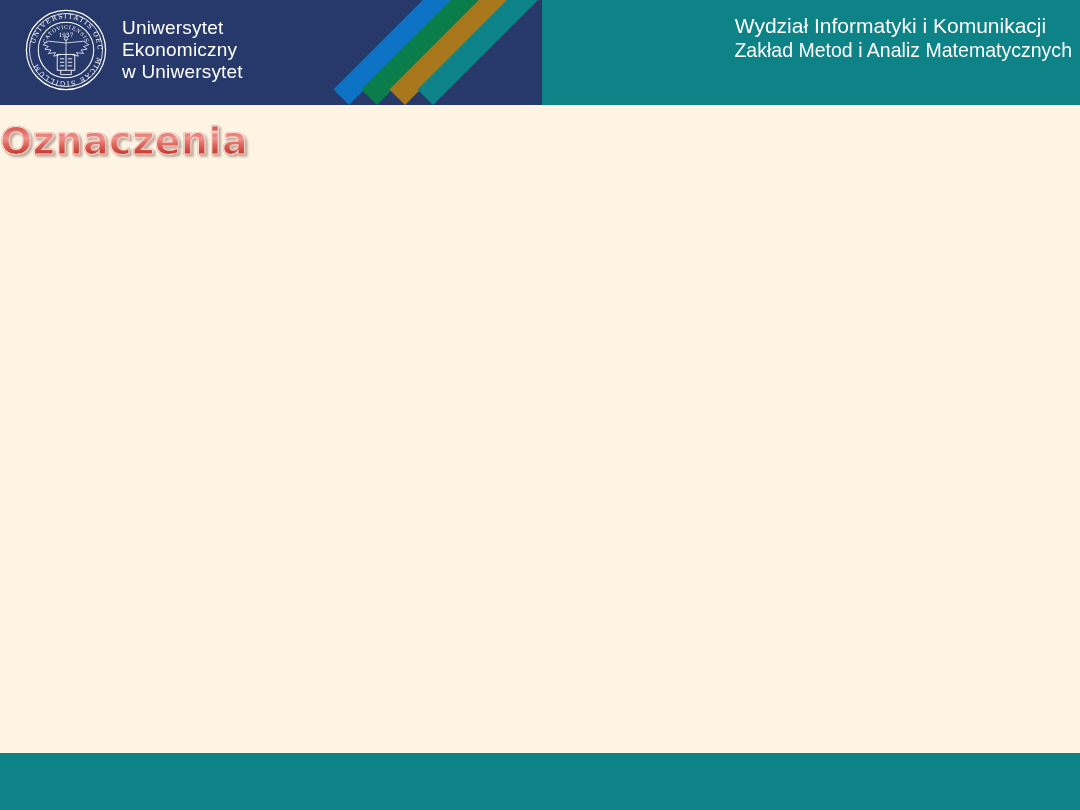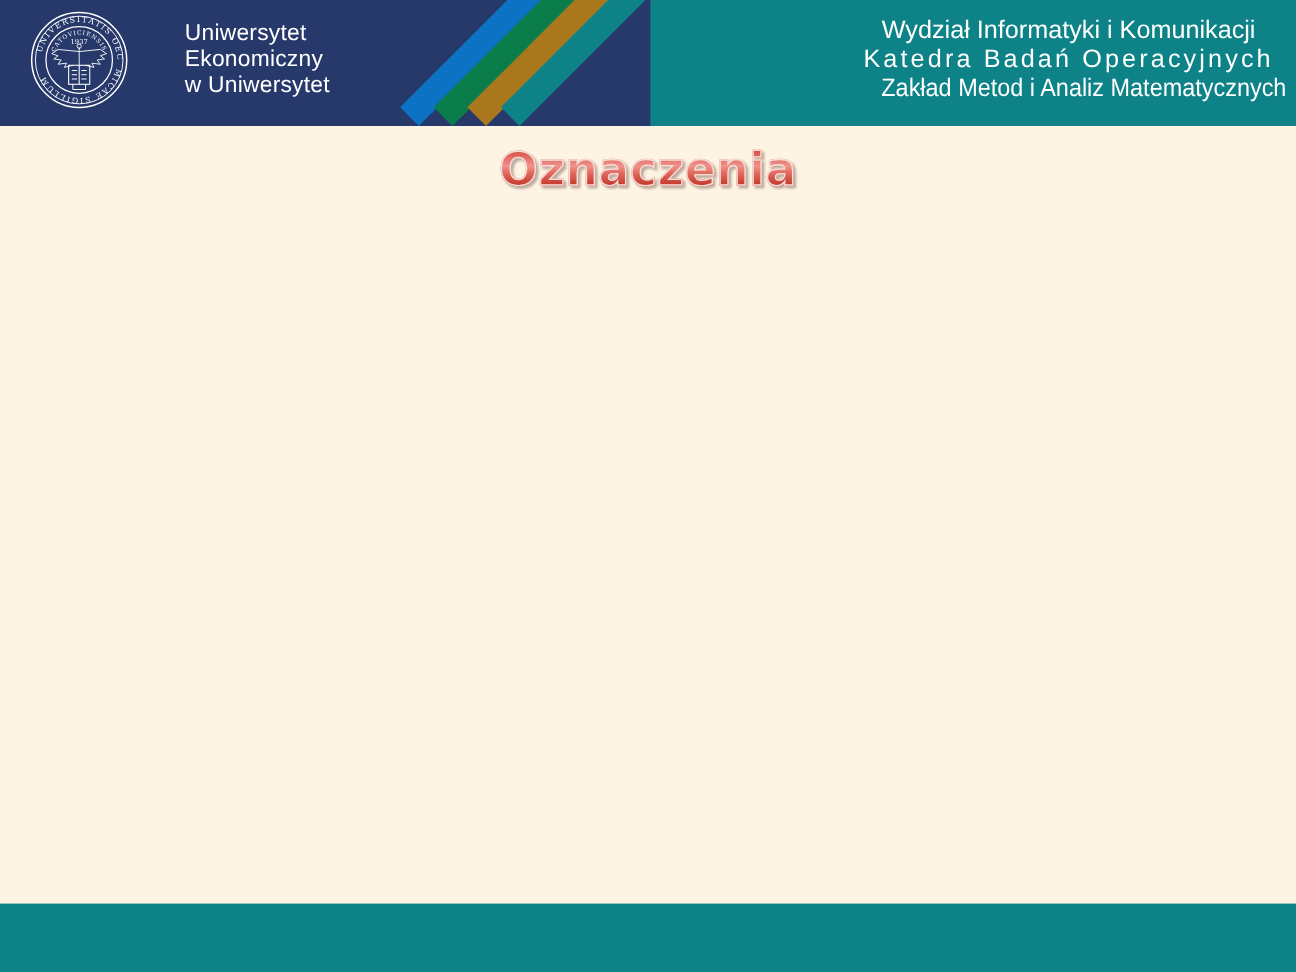--- a/index.html
+++ b/index.html
@@ -80,21 +80,21 @@
     height: 88px;
     flex: 0 0 auto;
   }
   .logo-text {
     color: #ffffff;
     font-size: 19px;
     line-height: 22px;
     letter-spacing: 0.2px;
     white-space: nowrap;
   }
-  .logo-text div { display: block; margin-left: 32px; }
+  .logo-text div { display: block; }
 
   
   .dept-text {
     position: absolute;
     right: 8px;
     top: 14px;
     text-align: center;
     color: #ffffff;
     white-space: nowrap;
   }
@@ -120,21 +120,20 @@
     left: 0;
     top: 105px;
     width: 1080px;
     height: 70px;
   }
   .slide-title {
     position: absolute;
     left: 0;
     top: 14px;
     width: 1080px;
-    text-align: center;
     font-family: "DejaVu Sans", sans-serif;
     font-weight: bold;
     font-size: 38px;
     line-height: 44px;
     letter-spacing: 0.5px;
     background: linear-gradient(180deg,
                 #c4392e 0%,
                 #d9564a 18%,
                 #f0938c 44%,
                 #e0685c 58%,
@@ -230,21 +229,20 @@
           <div>Uniwersytet</div>
           <div>Ekonomiczny</div>
           <div>w Uniwersytet</div>
         </div>
 
       </div>
     </div>
 
     <div class="dept-text">
       <div class="dept-line1">Wydział Informatyki i Komunikacji</div>
-      <div class="dept-line2">Katedra Badań Operacyjnych</div>
       <div class="dept-line3">Zakład Metod i Analiz Matematycznych</div>
     </div>
 
   </div>
 
   <div class="title-area">
     <div class="slide-title">Oznaczenia</div>
   </div>
 
   <div class="content">

